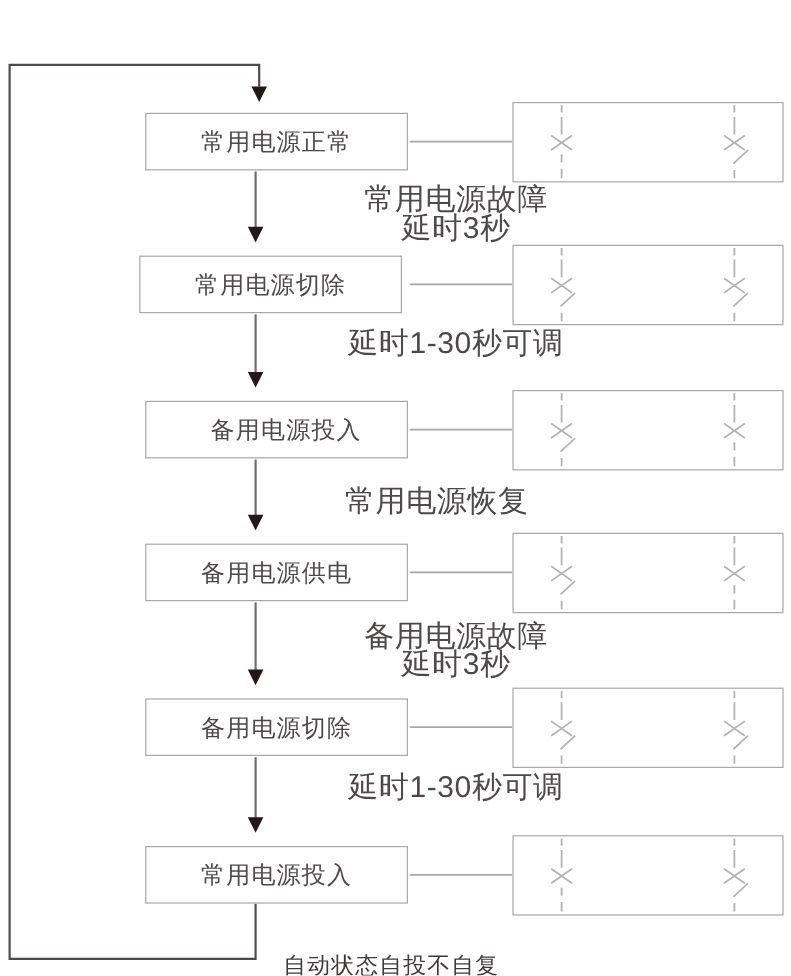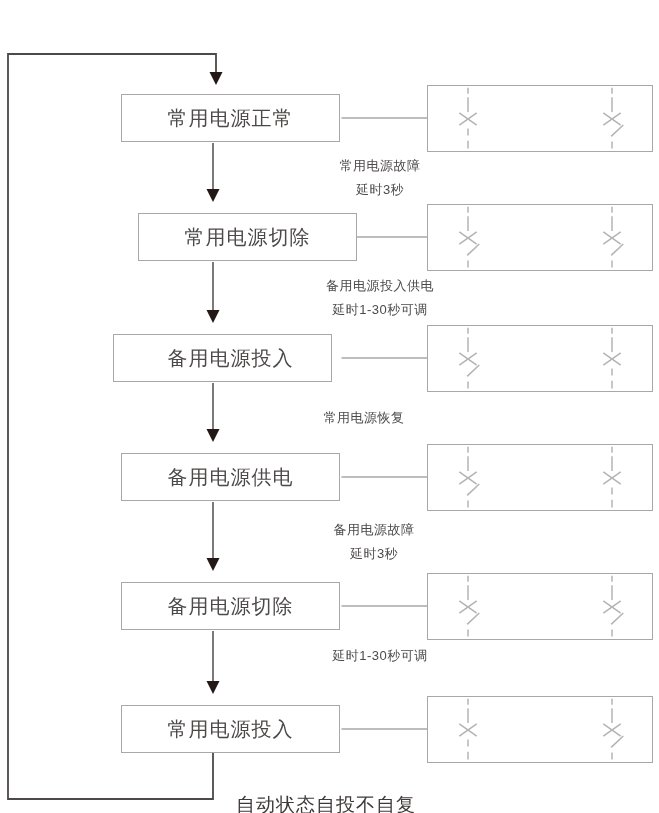--- a/index.html
+++ b/index.html
@@ -17,21 +17,21 @@
   .state-box .label{
     font-size:20px;color:#4c4948;letter-spacing:1px;white-space:nowrap;
   }
   .breaker-box{
     position:absolute;width:226px;height:67px;box-sizing:border-box;
     border:1.5px solid #a9a7a7;background:#ffffff;
   }
   .breaker{position:absolute;top:0.5px;width:36px;height:66px;}
   .transition-label{
     position:absolute;width:260px;text-align:center;
-    font-size:13px;line-height:24px;color:#4c4948;letter-spacing:0.5px;
+    font-size:25px;line-height:24px;color:#4c4948;letter-spacing:0.5px;
   }
   .caption{
     position:absolute;left:166px;top:752px;width:320px;text-align:center;
     font-size:19px;color:#3f3a39;letter-spacing:1px;
   }
 </style>
 </head>
 <body>
 
 <div id="canvas">
@@ -74,21 +74,21 @@
           <g stroke="#b5b2b2" stroke-width="1.7" fill="none">
             <line x1="0" y1="-36" x2="0" y2="-29"></line>
             <line x1="0" y1="-25" x2="0" y2="-8"></line>
             <line x1="-10" y1="-7" x2="10" y2="7"></line>
             <line x1="-10" y1="7" x2="10" y2="-7"></line>
             <line x1="-1" y1="20" x2="13" y2="7"></line>
             <line x1="0" y1="26" x2="0" y2="34"></line>
           </g>
         </svg>
       </div>
-      <div class="state-box" style="left: 138px; top: 173px;">
+      <div class="state-box" style="left: 116px; top: 173px;">
         <span class="label">常用电源切除</span>
       </div>
       <div class="breaker-box" style="left: 427px; top: 163.5px;">
         <svg class="breaker" viewBox="-20 -38 40 76" xmlns="http://www.w3.org/2000/svg" style="left: 22px;">
           <g stroke="#b5b2b2" stroke-width="1.7" fill="none">
             <line x1="0" y1="-36" x2="0" y2="-29"></line>
             <line x1="0" y1="-25" x2="0" y2="-8"></line>
             <line x1="-10" y1="-7" x2="10" y2="7"></line>
             <line x1="-10" y1="7" x2="10" y2="-7"></line>
             <line x1="-1" y1="20" x2="13" y2="7"></line>
@@ -99,21 +99,21 @@
           <g stroke="#b5b2b2" stroke-width="1.7" fill="none">
             <line x1="0" y1="-36" x2="0" y2="-29"></line>
             <line x1="0" y1="-25" x2="0" y2="-8"></line>
             <line x1="-10" y1="-7" x2="10" y2="7"></line>
             <line x1="-10" y1="7" x2="10" y2="-7"></line>
             <line x1="-1" y1="20" x2="13" y2="7"></line>
             <line x1="0" y1="26" x2="0" y2="34"></line>
           </g>
         </svg>
       </div>
-      <div class="state-box" style="left: 113px; top: 294px; padding-left: 16px;">
+      <div class="state-box" style="left: 121px; top: 294px; padding-left: 16px;">
         <span class="label">备用电源投入</span>
       </div>
       <div class="breaker-box" style="left: 427px; top: 284.5px;">
         <svg class="breaker" viewBox="-20 -38 40 76" xmlns="http://www.w3.org/2000/svg" style="left: 22px;">
           <g stroke="#b5b2b2" stroke-width="1.7" fill="none">
             <line x1="0" y1="-36" x2="0" y2="-29"></line>
             <line x1="0" y1="-25" x2="0" y2="-8"></line>
             <line x1="-10" y1="-7" x2="10" y2="7"></line>
             <line x1="-10" y1="7" x2="10" y2="-7"></line>
             <line x1="-1" y1="20" x2="13" y2="7"></line>
@@ -204,27 +204,26 @@
             <line x1="-1" y1="20" x2="13" y2="7"></line>
             <line x1="0" y1="26" x2="0" y2="34"></line>
           </g>
         </svg>
       </div>
       <div class="transition-label" style="left: 250px; top: 113.5px;">
         <div>常用电源故障</div>
         <div>延时3秒</div>
       </div>
       <div class="transition-label" style="left: 250px; top: 233.5px;">
-        <div>备用电源投入供电</div>
         <div>延时1-30秒可调</div>
       </div>
       <div class="transition-label" style="left: 234px; top: 365.5px;">
         <div>常用电源恢复</div>
       </div>
-      <div class="transition-label" style="left: 244px; top: 477.5px;">
+      <div class="transition-label" style="left: 250px; top: 477.5px;">
         <div>备用电源故障</div>
         <div>延时3秒</div>
       </div>
       <div class="transition-label" style="left: 250px; top: 603.5px;">
         <div>延时1-30秒可调</div>
       </div>
     </div>
   <div class="caption">自动状态自投不自复</div>
 </div>
 

